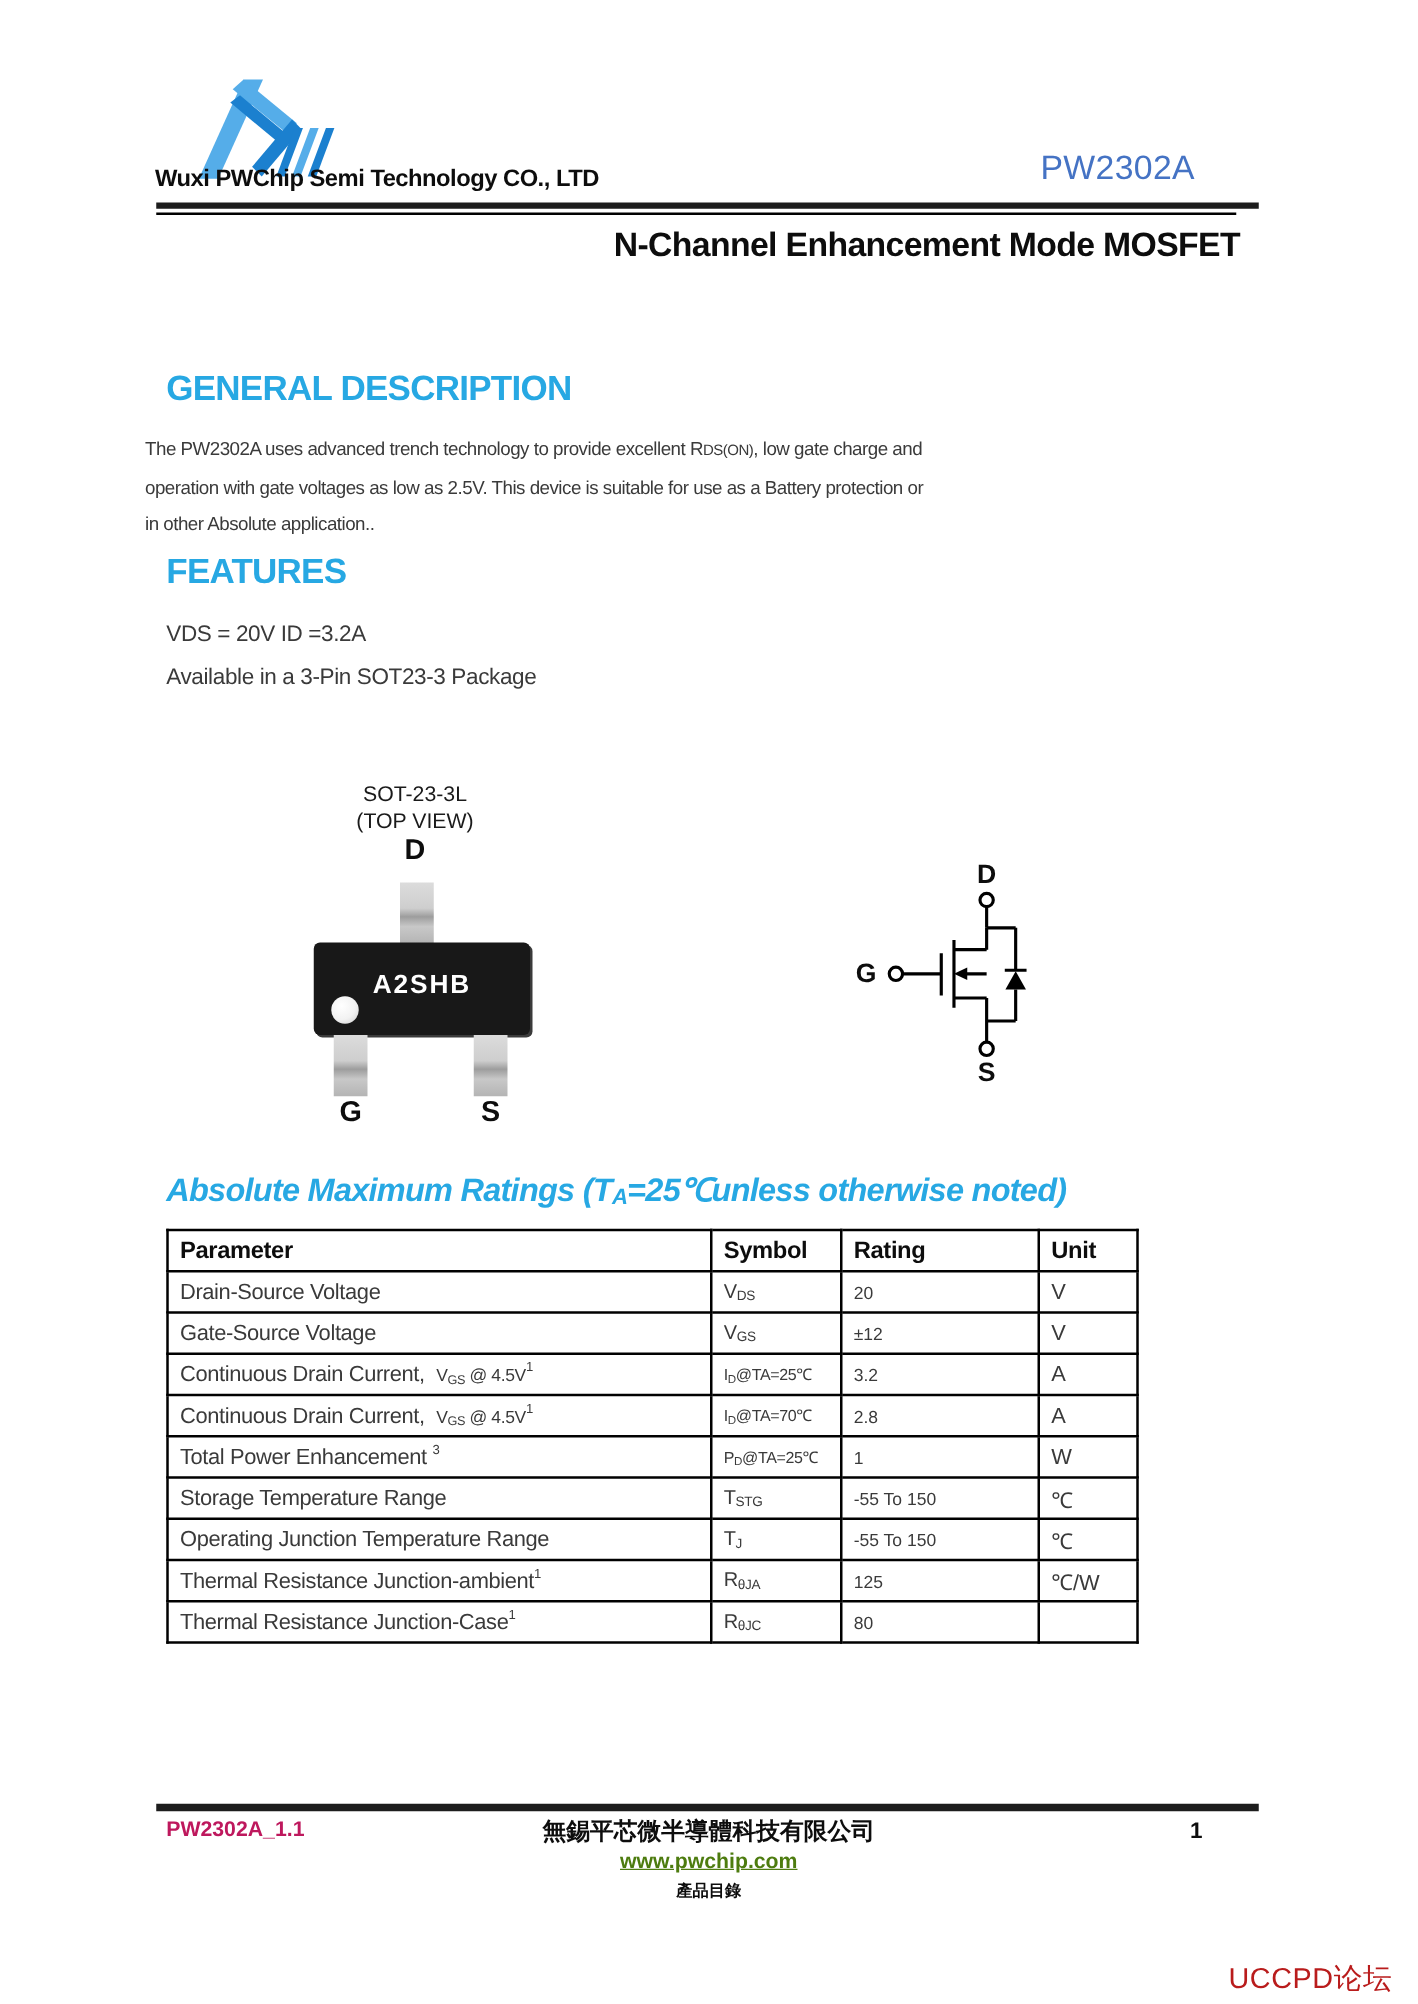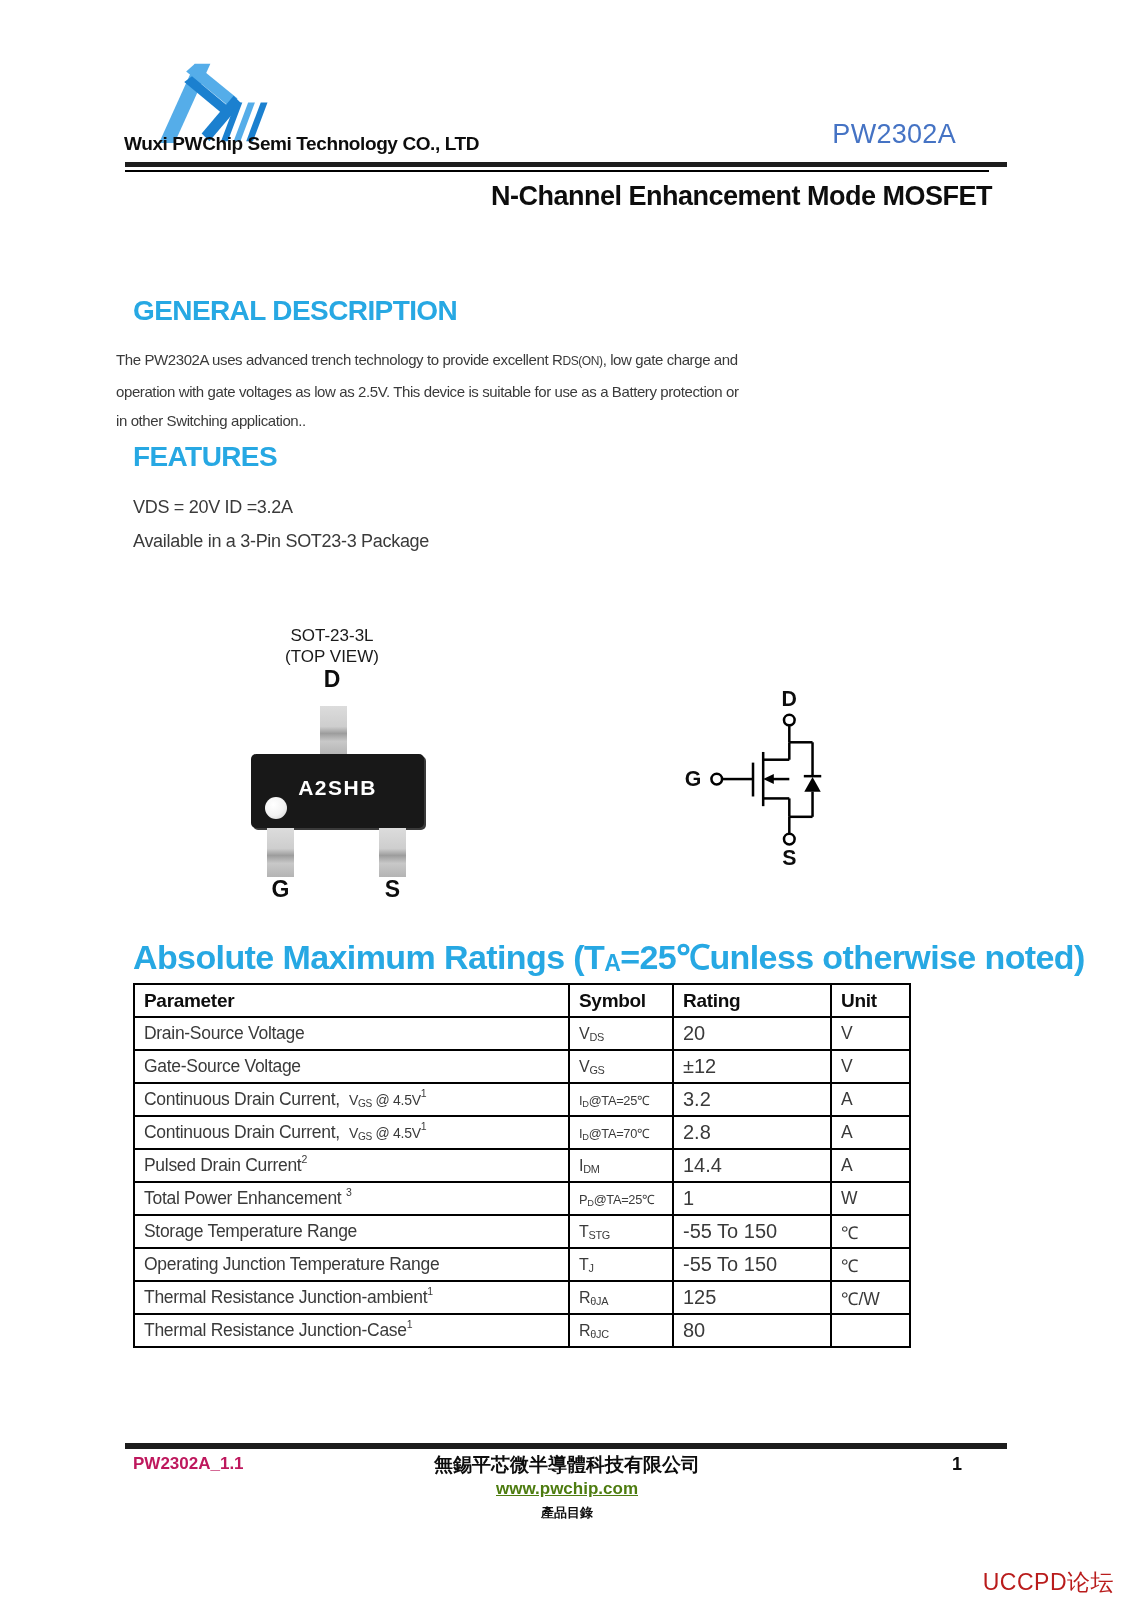--- a/index.html
+++ b/index.html
@@ -11,21 +11,21 @@
   .logo-svg{position:absolute;left:147px;top:54px;}
   .company-name{position:absolute;left:124px;top:133px;font-size:19px;font-weight:700;color:#0d0d0d;letter-spacing:-0.4px;white-space:nowrap;}
   .part-number{position:absolute;top:119px;left:700px;width:256px;text-align:right;font-size:27px;color:#4573C4;letter-spacing:0.3px;}
   .rule-thick{position:absolute;left:125px;top:162px;width:882px;height:5px;background:#1d1d1d;}
   .rule-thin{position:absolute;left:125px;top:170px;width:864px;height:2px;background:#000;}
   .doc-title{position:absolute;left:125px;top:181px;width:867px;text-align:right;font-size:27px;font-weight:700;color:#0d0d0d;letter-spacing:-0.5px;white-space:nowrap;}
   
   .sec-heading{position:absolute;left:133px;font-size:28px;font-weight:700;color:#27A8E3;letter-spacing:-0.6px;white-space:nowrap;}
   #gd-heading{top:295px;}
   #feat-heading{top:441px;}
-  #amr-heading{top:933px;font-size:34px;}
+  #amr-heading{top:933px;font-size:26px;font-style:italic;}
   
   .gd-text{position:absolute;left:116px;top:345px;width:880px;font-size:15px;line-height:29.5px;color:#3a3a3a;letter-spacing:-0.4px;}
   .features-list{position:absolute;left:133px;top:490px;font-size:18px;line-height:34px;color:#3a3a3a;letter-spacing:-0.3px;}
   .feature-item{white-space:nowrap;}
   
   .rt-n{}
   .rt-sm{font-size:80%;}
   .rt-sub{font-size:68%;position:relative;top:2px;}
   .rt-subsm{font-size:58%;position:relative;top:2px;}
   .rt-sup{font-size:60%;position:relative;top:-8px;}
@@ -45,21 +45,21 @@
     background:radial-gradient(circle at 38% 35%, #ffffff 0%, #f2f2f2 55%, #cccccc 100%);}
   
   .mosfet-svg{position:absolute;left:676px;top:691px;}
   
   .amr-table{position:absolute;left:133px;top:983px;width:776px;border-collapse:collapse;table-layout:fixed;}
   .amr-table th,.amr-table td{border:2px solid #000;padding:2px 8px 2px 9px;text-align:left;vertical-align:middle;}
   .amr-table th{font-size:19px;font-weight:700;color:#0d0d0d;height:27px;letter-spacing:-0.3px;}
   .amr-table td{height:27px;color:#3a3a3a;}
   .c-param{font-size:17.5px;letter-spacing:-0.3px;}
   .c-sym{font-size:16px;letter-spacing:-0.3px;}
-  .c-rating{font-size:20px;}
+  .c-rating{font-size:14px;}
   .c-unit{font-size:17.5px;}
   
   .footer-rule{position:absolute;left:125px;top:1443px;width:882px;height:6px;background:#1d1d1d;}
   .footer-docref{position:absolute;left:133px;top:1454px;font-size:17px;font-weight:700;color:#be185d;}
   .footer-company{position:absolute;left:0;top:1452px;width:100%;text-align:center;font-size:19px;font-weight:700;color:#0d0d0d;}
   .footer-page{position:absolute;right:172px;top:1454px;font-size:18px;font-weight:700;color:#0d0d0d;}
   .footer-site{position:absolute;left:0;top:1479px;width:100%;text-align:center;font-size:17px;}
   .footer-site a{color:#4d7c0f;text-decoration:underline;font-weight:700;}
   .footer-catalog{position:absolute;left:0;top:1504px;width:100%;text-align:center;font-size:13px;font-weight:700;color:#0d0d0d;}
   .watermark{position:absolute;right:20px;top:1567px;font-size:23px;color:#b91c1c;letter-spacing:0.5px;}
@@ -78,21 +78,21 @@
     <polygon points="87,90 102,50 109,50 94,90" fill="#55ADE9"></polygon>
     <polygon points="100,90 115,50 122,50 107,90" fill="#1B80CF"></polygon>
   </svg>
   <div class="company-name">Wuxi PWChip Semi Technology CO., LTD</div>
   <div class="part-number">PW2302A</div>
   <div class="rule-thick"></div>
   <div class="rule-thin"></div>
   <div class="doc-title">N-Channel Enhancement Mode MOSFET</div>
 
   <div class="sec-heading" id="gd-heading">GENERAL DESCRIPTION</div>
-  <div class="gd-text"><span class="rt-n">The PW2302A uses advanced trench technology to provide excellent R</span><span class="rt-sm">DS(ON)</span><span class="rt-n">, low gate charge and</span><br><span class="rt-n">operation with gate voltages as low as 2.5V. This device is suitable for use as a Battery protection or</span><br><span class="rt-n">in other Switching application..</span></div>
+  <div class="gd-text"><span class="rt-n">The PW2302A uses advanced trench technology to provide excellent R</span><span class="rt-sm">DS(ON)</span><span class="rt-n">, low gate charge and</span><br><span class="rt-n">operation with gate voltages as low as 2.5V. This device is suitable for use as a Battery protection or</span><br><span class="rt-n">in other Absolute application..</span></div>
 
   <div class="sec-heading" id="feat-heading">FEATURES</div>
   <div class="features-list">
     <div class="feature-item">VDS = 20V ID =3.2A</div>
     <div class="feature-item">Available in a 3-Pin SOT23-3 Package</div>
   </div>
 
   <div class="pkg-caption">
     <div>SOT-23-3L</div>
     <div>(TOP VIEW)</div>
@@ -172,26 +172,20 @@
           <td class="c-rating">3.2</td>
           <td class="c-unit">A</td>
         </tr>
         <tr>
           <td class="c-param"><span class="rt-n">Continuous Drain Current,&nbsp; </span><span class="rt-sm">V</span><span class="rt-subsm">GS</span><span class="rt-sm"> @ 4.5V</span><span class="rt-sup">1</span></td>
           <td class="c-sym"><span class="rt-sm">I</span><span class="rt-subsm">D</span><span class="rt-sm">@TA=70℃</span></td>
           <td class="c-rating">2.8</td>
           <td class="c-unit">A</td>
         </tr>
         <tr>
-          <td class="c-param"><span class="rt-n">Pulsed Drain Current</span><span class="rt-sup">2</span></td>
-          <td class="c-sym"><span class="rt-n">I</span><span class="rt-sub">DM</span></td>
-          <td class="c-rating">14.4</td>
-          <td class="c-unit">A</td>
-        </tr>
-        <tr>
           <td class="c-param"><span class="rt-n">Total Power Enhancement </span><span class="rt-sup">3</span></td>
           <td class="c-sym"><span class="rt-sm">P</span><span class="rt-subsm">D</span><span class="rt-sm">@TA=25℃</span></td>
           <td class="c-rating">1</td>
           <td class="c-unit">W</td>
         </tr>
         <tr>
           <td class="c-param"><span class="rt-n">Storage Temperature Range</span></td>
           <td class="c-sym"><span class="rt-n">T</span><span class="rt-sub">STG</span></td>
           <td class="c-rating">-55 To 150</td>
           <td class="c-unit">℃</td>

